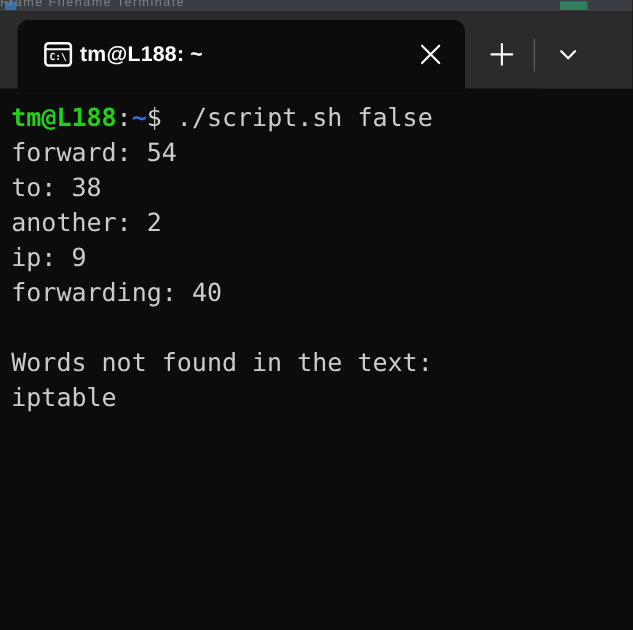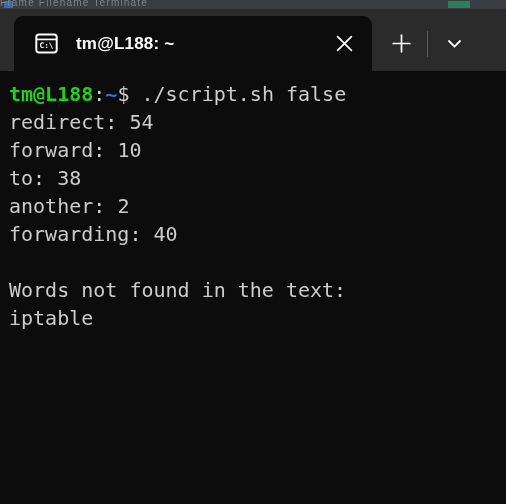--- a/index.html
+++ b/index.html
@@ -79,21 +79,21 @@
   }
 
   .tab-icon {
     width: 25px;
     height: 25px;
     flex: 0 0 auto;
     display: block;
   }
 
   .tab-title {
-    margin-left: 17px;
+    margin-left: 5px;
     color: #ffffff;
     font-size: 17px;
     font-weight: bold;
     letter-spacing: .2px;
     white-space: nowrap;
     flex: 1 1 auto;
   }
 
   .tab-close {
     width: 40px;
@@ -206,24 +206,24 @@
         </svg>
       </span>
     </div>
   </div>
 
   <div class="terminal">
 
     <div class="tline"><span class="c-green">tm@L188</span><span class="c-white">:</span><span class="c-blue">~</span><span class="c-white">$</span><span class="c-out"> ./script.sh false</span></div>
 
     <div id="word-count-lines">
-        <div class="tline"><span>redirect: </span><span>54</span></div>
-        <div class="tline"><span>forward: </span><span>10</span></div>
+        <div class="tline"><span>forward: </span><span>54</span></div>
         <div class="tline"><span>to: </span><span>38</span></div>
         <div class="tline"><span>another: </span><span>2</span></div>
+        <div class="tline"><span>ip: </span><span>9</span></div>
         <div class="tline"><span>forwarding: </span><span>40</span></div>
       </div>
 
     <div class="tline blank">&nbsp;</div>
 
     <div class="tline">Words not found in the text:</div>
 
     <div id="not-found-lines">
         <div class="tline">iptable</div>
       </div>

